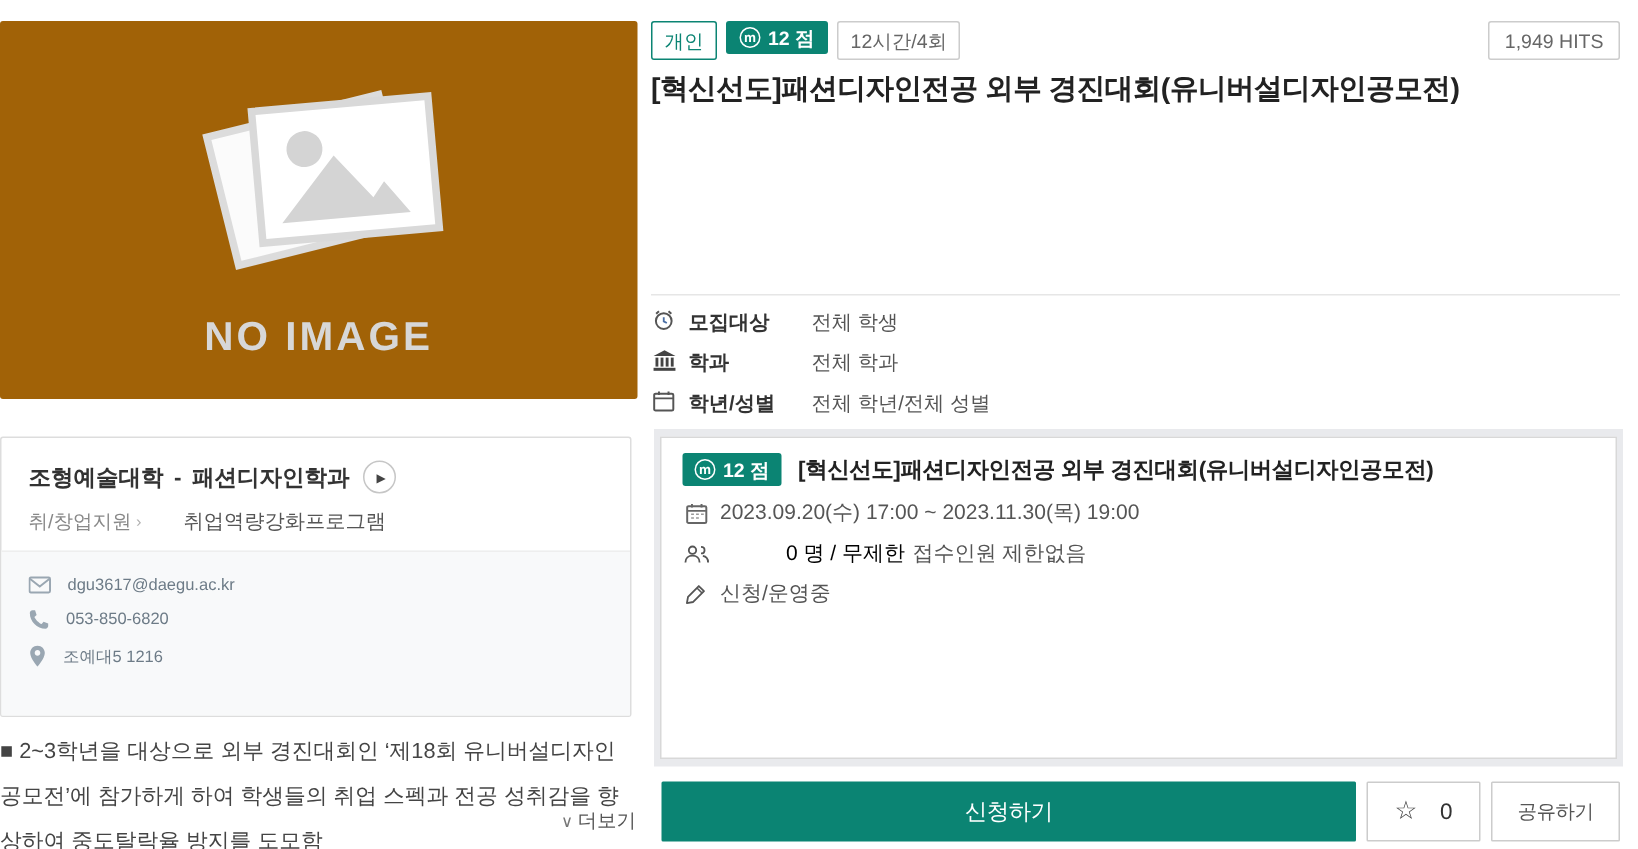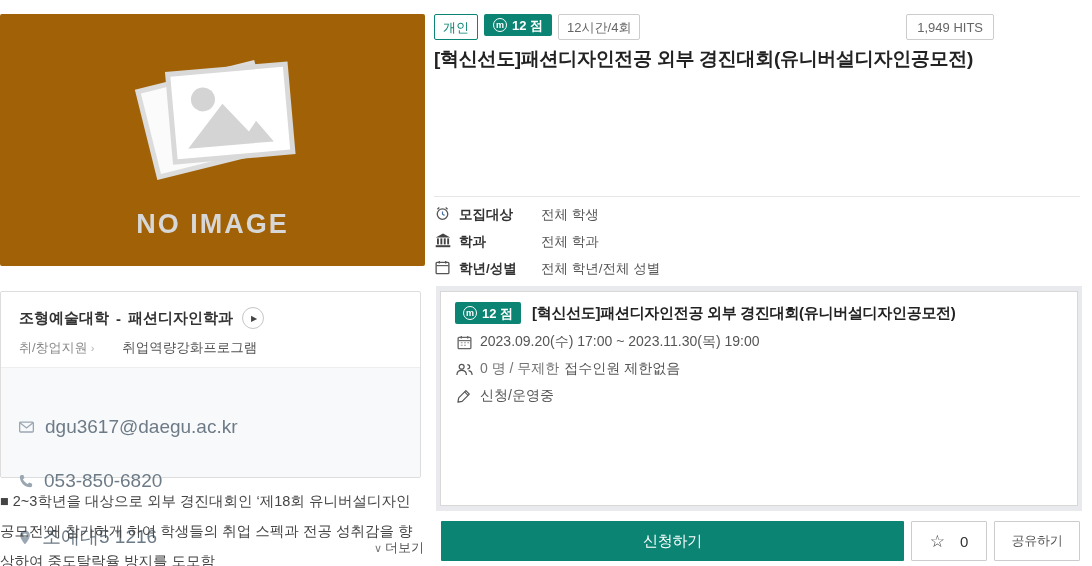--- a/index.html
+++ b/index.html
@@ -31,31 +31,31 @@
     justify-content:center; cursor:pointer; padding-left:2px;
   }
   .program-row { margin-top:10px; font-size:13px; color:#555; display:flex; align-items:center; }
   .program-row .cat { color:#888; }
   .program-row .chev { color:#b0b0b0; margin:0 4px 0 3px; font-size:11px; }
   .program-row .prog { margin-left:24px; color:#555; font-size:13.5px; }
   .contact {
     position:absolute; left:0; bottom:0; width:100%; height:110px;
     background:#f8f9fa; border-top:1px solid #eee; padding:16px 18px;
   }
-  .contact-row { display:flex; align-items:center; margin-bottom:10px; font-size:19px; color:#6d7b87;margin-top:32px; }
+  .contact-row { display:flex; align-items:center; margin-bottom:10px; font-size:11px; color:#6d7b87; }
   .contact-row svg { margin-right:11px; flex:0 0 auto; }
   .description {
     position:absolute; left:0; top:486px; width:425px;
     font-size:14.5px; color:#444; line-height:30px;
   }
   .more-row { position:absolute; left:0; top:538px; width:424px; text-align:right; }
   .more-link { font-size:13px; color:#555; text-decoration:none; cursor:pointer; }
   .more-link .vchev { color:#777; font-size:11px; margin-right:3px; }
   
-  .badge-row { position:absolute; left:434px; top:14px; width:560px; display:flex; align-items:flex-start; }
+  .badge-row { position:absolute; left:434px; top:14px; width:646px; display:flex; align-items:flex-start; }
   .badge { font-size:13px; line-height:1; padding:6px 8px 5px; border-radius:2px; white-space:nowrap; }
   .badge-type { color:#0b8473; border:1px solid #0b8473; background:#fff; margin-right:6px; }
   .badge-points { background:#0b8473; color:#fff; font-weight:bold; display:flex; align-items:center; margin-right:6px; padding:4px 9px; }
   .m-circle {
     display:inline-flex; width:14px; height:14px; border:1px solid #fff; border-radius:50%;
     font-size:9px; font-weight:bold; align-items:center; justify-content:center; margin-right:5px;
   }
   .badge-duration { color:#666; border:1px solid #ccc; background:#fff; }
   .badge-hits { margin-left:auto; color:#666; border:1px solid #ccc; background:#fff; padding:6px 10px 5px; }
   .page-title {
@@ -75,21 +75,21 @@
   }
   .sched-card { width:100%; height:100%; background:#fff; border:1px solid #d8d8d8; padding:10px 14px; }
   .sched-head { display:flex; align-items:center; }
   .sched-badge {
     background:#0b8473; color:#fff; font-weight:bold; font-size:13px; line-height:1;
     display:flex; align-items:center; padding:4px 8px; border-radius:2px; margin-right:11px;
   }
   .sched-title { font-size:15px; font-weight:bold; color:#222; letter-spacing:-0.3px; }
   .sched-row { display:flex; align-items:center; margin-top:9px; font-size:14px; color:#555; }
   .sched-row .s-ic { width:18px; display:flex; justify-content:center; margin-right:7px; }
-  .cap-strong { color:#737373; margin-right:5px; }
+  .cap-strong { color:#000000; margin-right:5px;margin-left:44px; }
   
   .action-row { position:absolute; left:441px; top:521px; width:639px; height:40px; display:flex; }
   .apply-btn {
     flex:1; background:#0b8473; color:#fff; border:none; font-size:15px;
     font-family:inherit; cursor:pointer; border-radius:1px; letter-spacing:-0.3px;
   }
   .fav-box {
     width:76px; margin-left:7px; border:1px solid #ccc; background:#fff; border-radius:1px;
     display:flex; align-items:center; justify-content:center; cursor:pointer;
   }

